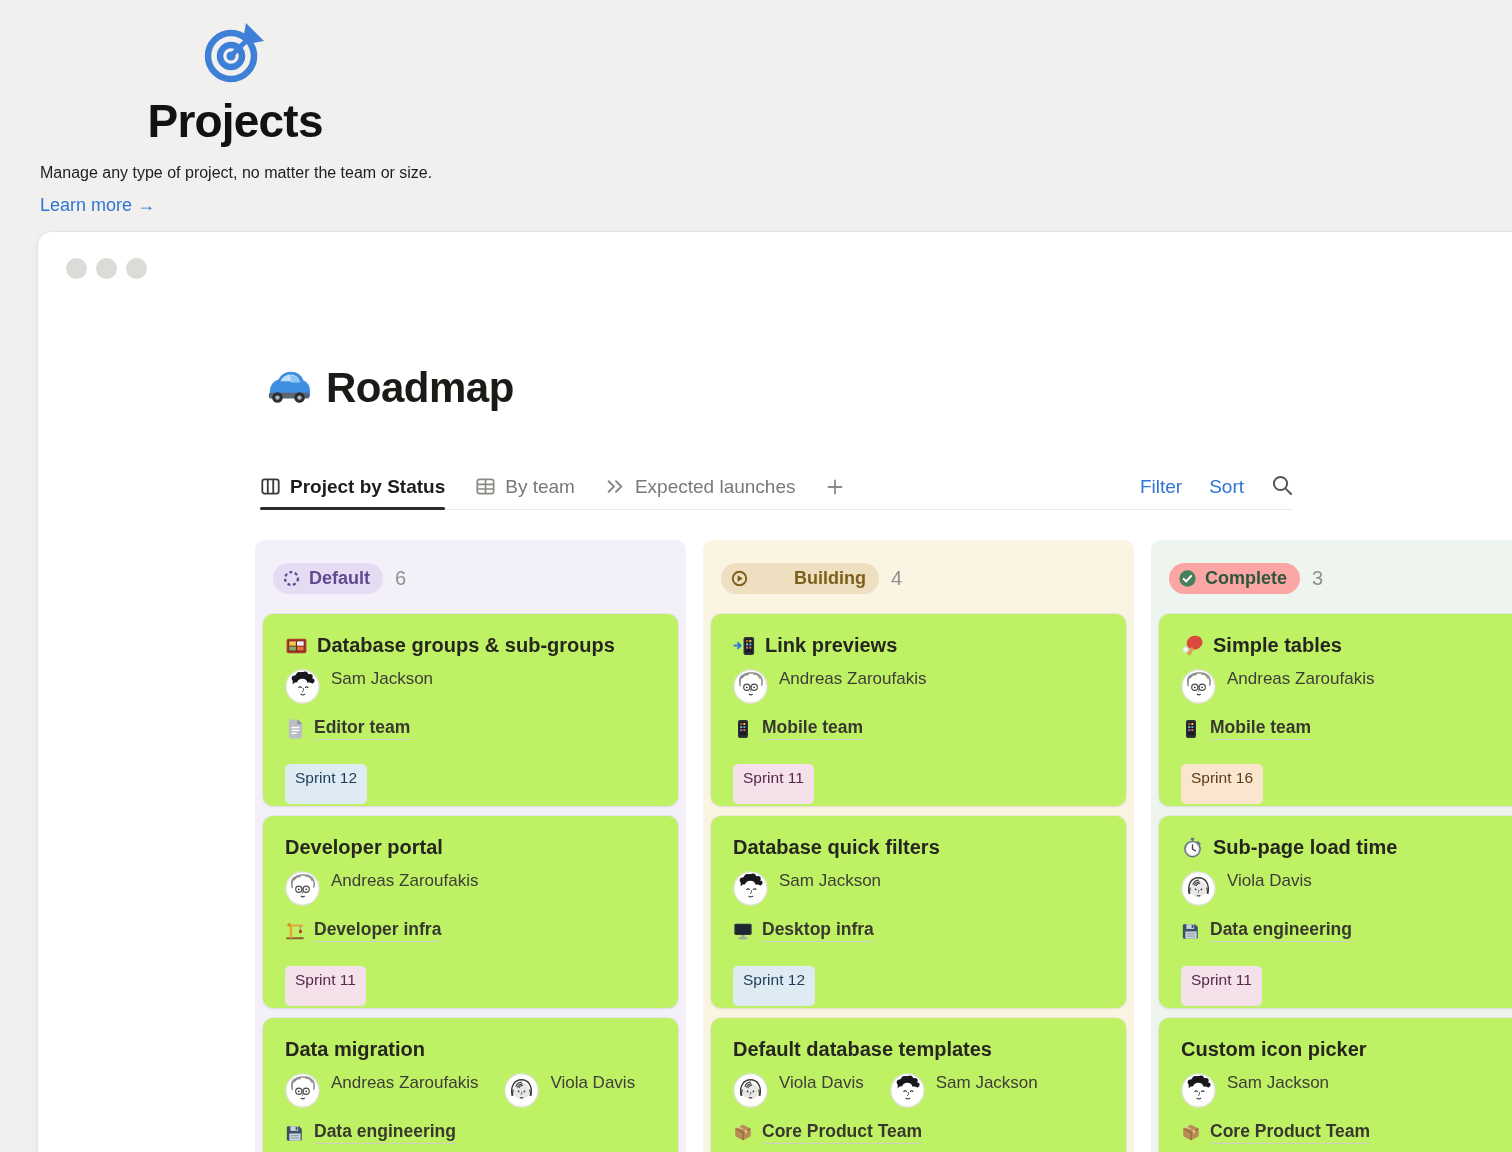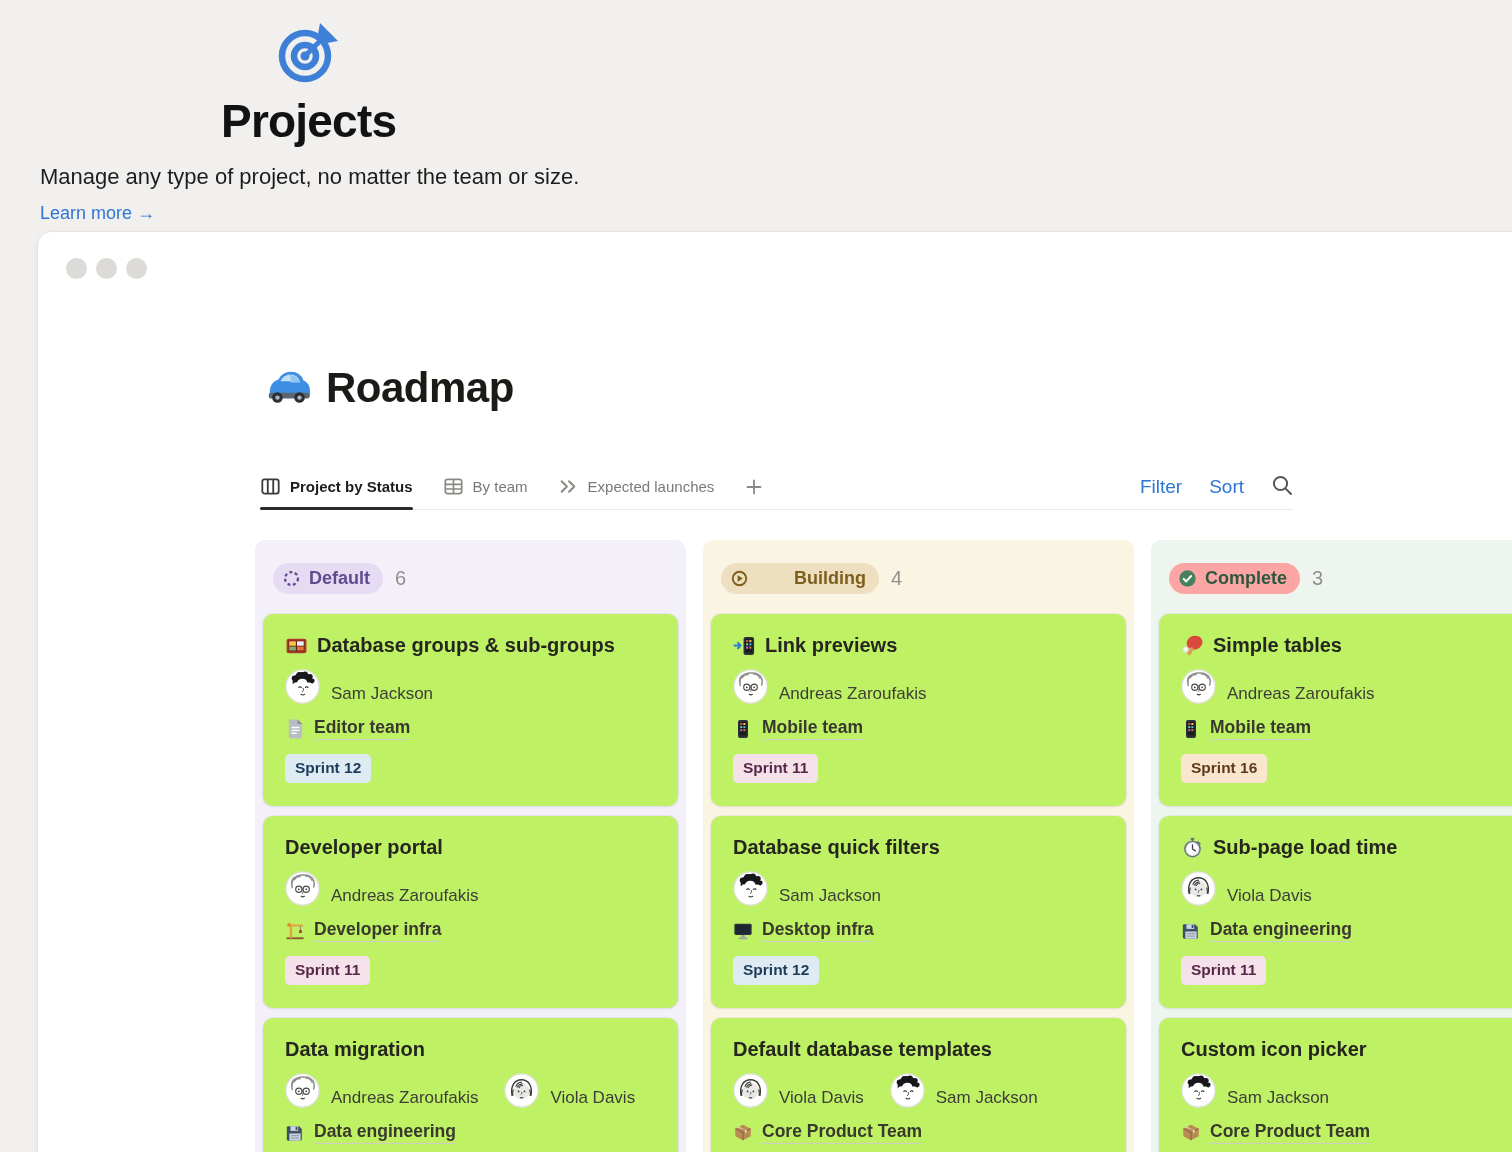--- a/index.html
+++ b/index.html
@@ -10,21 +10,21 @@
     -webkit-font-smoothing:antialiased;
   }
   .icon{display:inline-flex;align-items:center;justify-content:center;line-height:0;}
   .icon svg{display:block;}
 
   
   .app-header{position:absolute;left:38px;top:20px;}
   .logo-row{display:flex;align-items:center;gap:10px;flex-direction:column;}
   .logo-row .icon{width:64px;height:64px;}
   .app-title{font-size:46px;font-weight:800;color:#121212;margin:0;letter-spacing:-0.8px;}
-  .app-subtitle{margin:16px 0 0 2px;font-size:22px;color:#1d1d1d;}
+  .app-subtitle{margin:16px 0 0 2px;font-size:16px;color:#1d1d1d;}
   .learn-more{display:inline-block;margin:13px 0 0 2px;font-size:18px;color:#2E75D4;text-decoration:none;cursor:pointer;}
 
   
   .window{
     position:absolute;left:38px;top:232px;width:1560px;height:1010px;
     background:#ffffff;border-radius:14px;
     box-shadow:0 0 0 1px rgba(0,0,0,0.03),0 2px 10px rgba(0,0,0,0.05);
   }
   .traffic-dots{position:absolute;left:28px;top:26px;display:flex;gap:9px;}
   .dot{width:21px;height:21px;border-radius:50%;background:#DCDBD8;}
@@ -33,21 +33,21 @@
   .doc-heading{margin-top:132px;padding-left:10px;display:flex;align-items:center;gap:15px;}
   .doc-heading .icon{width:46px;height:46px;}
   .doc-title{font-size:42px;font-weight:700;color:#1B1A17;letter-spacing:-0.5px;}
 
   
   .tabbar{
     position:relative;margin-top:52px;margin-left:5px;width:1033px;height:46px;
     display:flex;align-items:center;gap:30px;border-bottom:1px solid #EBEAE7;box-sizing:border-box;
   }
   .tab{position:relative;height:100%;display:flex;align-items:center;gap:9px;
-       font-size:15px;color:#7B7974;cursor:pointer;white-space:nowrap;}
+       font-size:19px;color:#7B7974;cursor:pointer;white-space:nowrap;}
   .tab .icon{width:21px;height:21px;color:#8B8984;}
   .tab.active{color:#1D1C19;font-weight:600;}
   .tab.active .icon{color:#3a3935;}
   .tab.active::after{content:'';position:absolute;left:0;right:0;bottom:-1px;height:3px;background:#2C2B27;border-radius:2px;}
   .add-view{display:flex;align-items:center;height:100%;cursor:pointer;}
   .add-view .icon{width:20px;height:20px;color:#8B8984;}
   .view-toolbar{position:absolute;right:0;top:0;height:100%;display:flex;align-items:center;gap:27px;}
   .tool-btn{font-size:19px;color:#2E75D4;cursor:pointer;background:none;border:none;padding:0;font-family:inherit;}
   .search-btn{cursor:pointer;color:#57554F;}
   .search-btn .icon{width:22px;height:22px;}
@@ -62,27 +62,27 @@
   .col-count{font-size:20px;color:#91908C;}
 
   .card{
     background:#bef264;border-radius:10px;margin-bottom:10px;height:192px;box-sizing:border-box;
     padding:17px 22px;cursor:pointer;
     box-shadow:0 0 0 1px rgba(15,15,15,0.045),0 1px 3px rgba(15,15,15,0.06);
   }
   .card-title{display:flex;align-items:center;gap:9px;font-size:20px;font-weight:700;color:#26251F;margin-top:3px;}
   .card-title .icon{width:23px;height:23px;}
   .assignees{display:flex;align-items:center;gap:26px;margin-top:12px;}
-  .person{display:flex;align-items:flex-end;gap:11px;font-size:17px;color:#3E3D39;}
+  .person{display:flex;align-items:flex-start;gap:11px;font-size:17px;color:#3E3D39;}
   .person .icon{width:35px;height:35px;}
   .team{display:flex;align-items:center;gap:9px;margin-top:13px;}
   .team .icon{width:20px;height:20px;}
   .team-label{font-size:17.5px;font-weight:600;color:#39382F;border-bottom:1.5px solid #CFCDC6;padding-bottom:1px;}
-  .sprint{display:inline-block;margin-top:14px;height:29px;line-height:28px;padding:0 10px;border-radius:5px;
-          font-size:15.5px;font-weight:700;}
+  .sprint{display:inline-block;margin-top:24px;height:40px;line-height:28px;padding:0 10px;border-radius:5px;
+          font-size:15.5px;font-weight:400;}
 </style>
 </head>
 <body>
 
 <div class="app-header">
   <div class="logo-row">
     <span class="icon">
         <svg viewBox="0 0 64 64" width="64" height="64">
           <g fill="none" stroke="#3E7FD8" stroke-width="6.5">
             <circle cx="28" cy="36" r="23"></circle>

